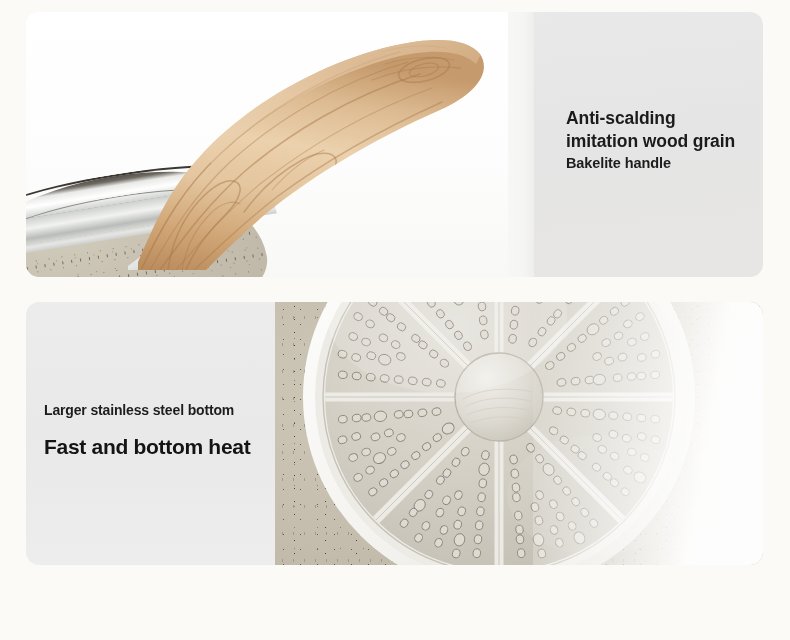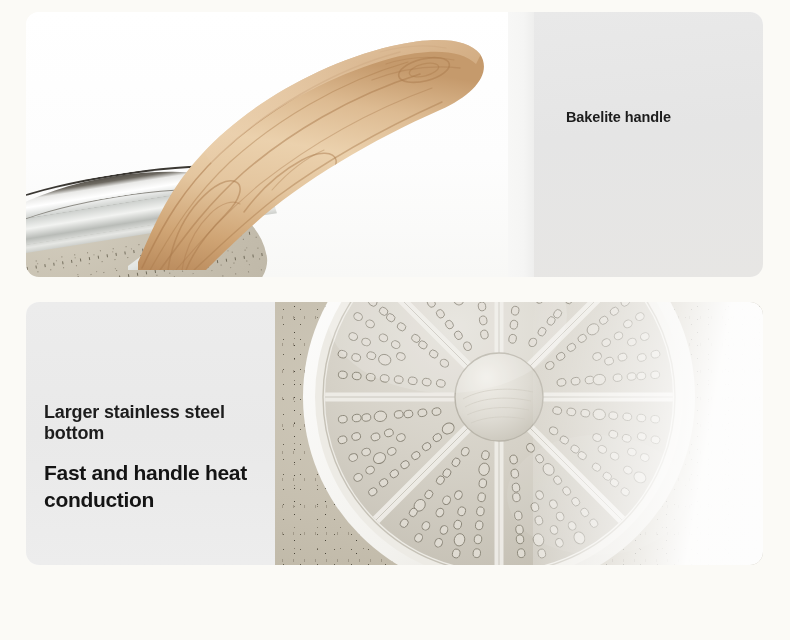--- a/index.html
+++ b/index.html
@@ -140,21 +140,21 @@
 
   
   .disc-wrap{
     position:absolute; left:271px; top:-107px; width:404px; height:404px;
   }
   .disc-wrap svg{ display:block; width:404px; height:404px; }
 
   
   .bot-text{ position:absolute; left:44px; top:402px; width:240px; }
   .b-sub{
-    font-size:18px; font-weight:bold; color:#1d1d1d; letter-spacing:-.15px;
+    font-size:14px; font-weight:bold; color:#1d1d1d; letter-spacing:-.15px;
   }
   .b-head{
     margin-top:16px;
     font-size:21px; font-weight:bold; color:#141414;
     line-height:1.27; letter-spacing:-.3px;
   }
 </style>
 </head>
 <body>
 
@@ -251,20 +251,24 @@
             </g>
           </svg>
         </div>
       </div>
     </div>
 
     <div class="top-seam"></div>
     <div class="top-textbg"></div>
 
     <div class="top-text">
+      <div class="t-head">
+        <div>Anti-scalding</div>
+        <div>imitation wood grain</div>
+      </div>
       <div class="t-sub">Bakelite handle</div>
     </div>
   </div>
 
   <div class="panel" id="panel-bottom">
 
     <div class="bot-textbg"></div>
 
     <div class="granite">
       <div class="granite-speck"></div>
@@ -557,18 +561,17 @@
         <ellipse cx="150" cy="120" rx="120" ry="78" fill="#FFFFFF" opacity=".16"></ellipse>
         <ellipse cx="300" cy="300" rx="90" ry="60" fill="#FFFFFF" opacity=".08"></ellipse>
       </svg>
     </div>
 
     <div class="bot-right-glow"></div>
 
     <div class="bot-text" style="position:absolute; left:18px; top:100px; width:232px;">
       <div class="b-sub">Larger stainless steel bottom</div>
       <div class="b-head">
-        <div>Fast and handle heat</div>
-        <div>conduction</div>
+        <div>Fast and bottom heat</div>
       </div>
     </div>
   </div>
 </div>
 
 </body></html>

